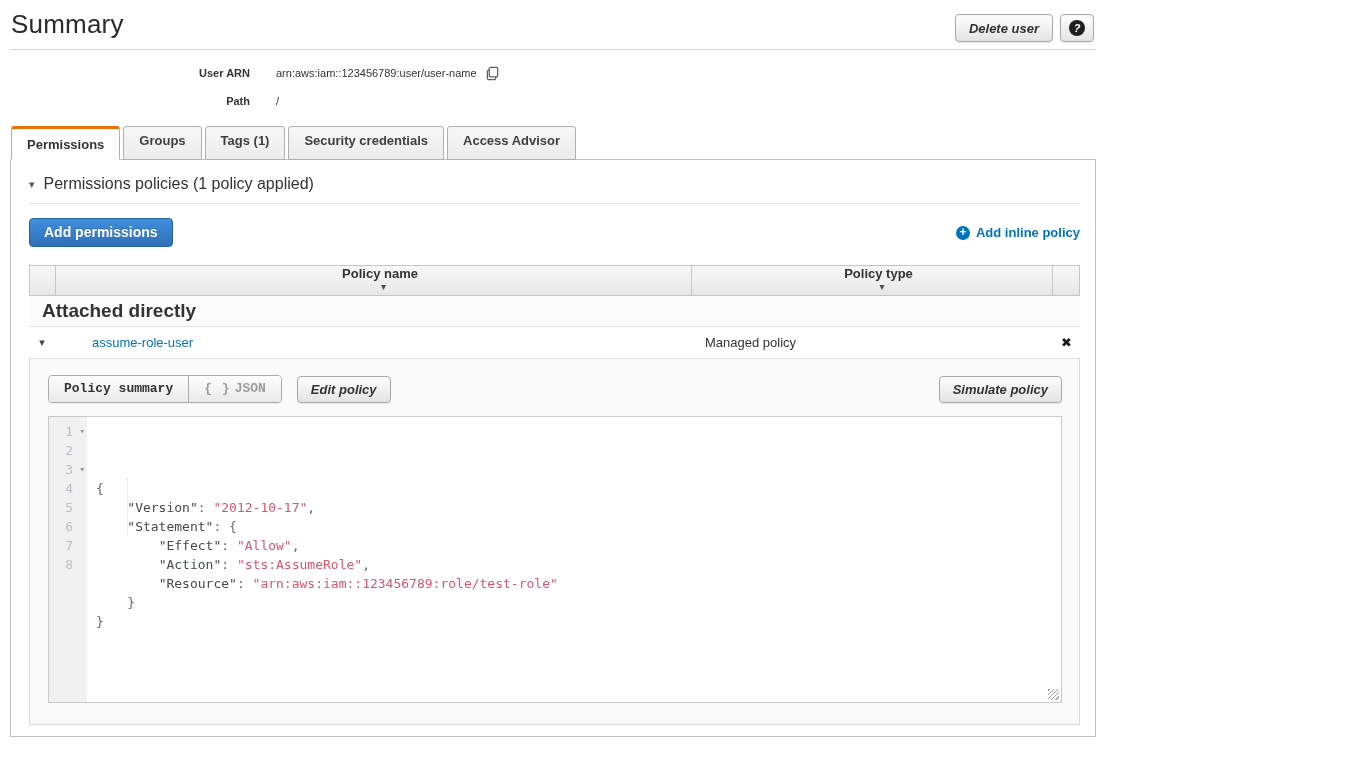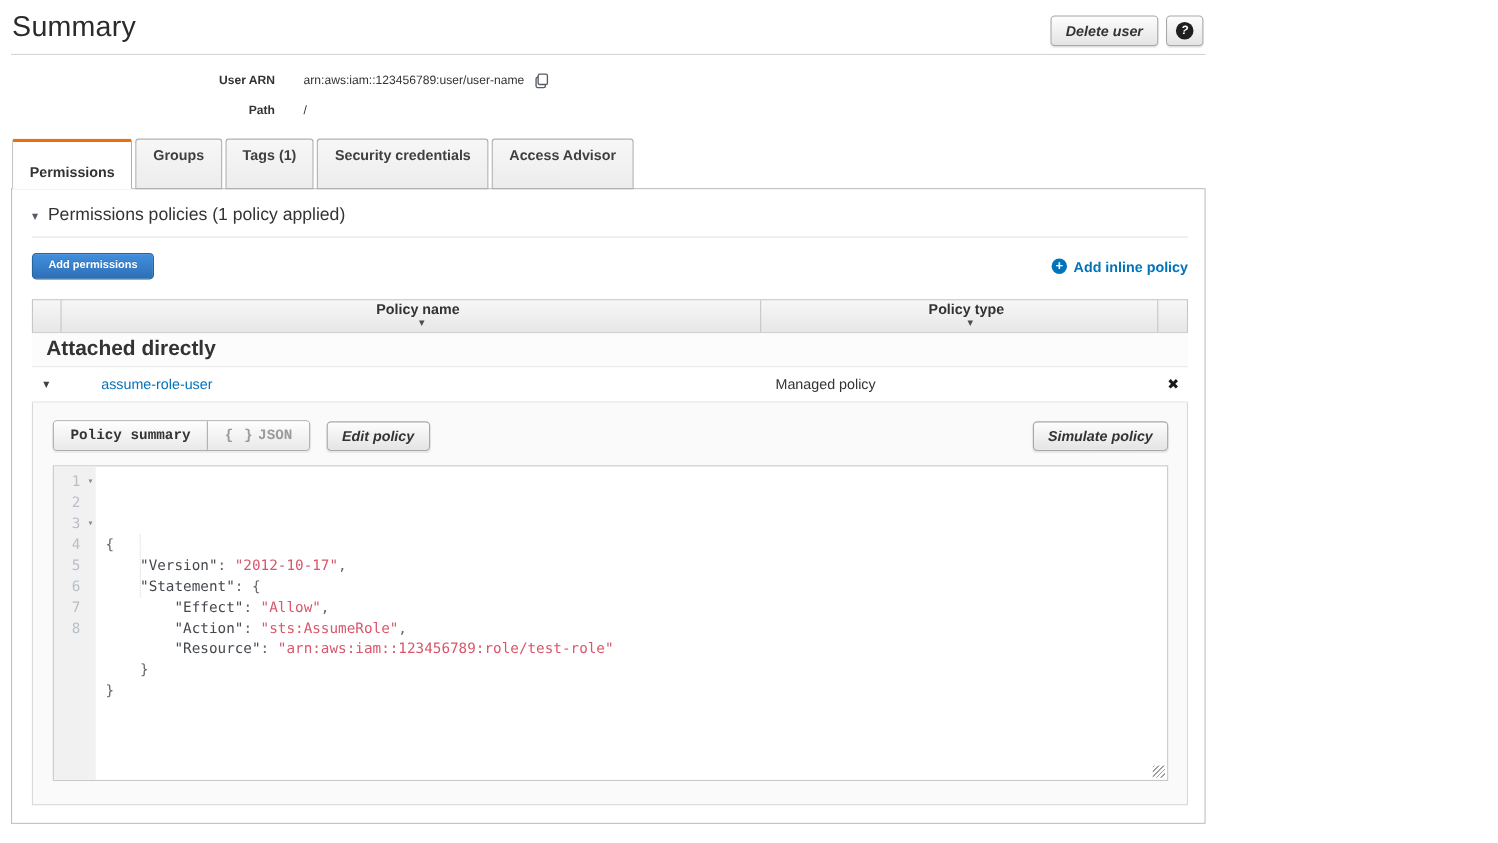--- a/index.html
+++ b/index.html
@@ -32,33 +32,33 @@
 
   
   .tabs { display:flex; gap:3px; margin-top:15px; position:relative; z-index:2; padding-left:1px; }
   .tab {
     font-size:13px; font-weight:bold; color:#3f3f3f;
     background:linear-gradient(#f7f7f7,#ececec);
     border:1px solid #b0b0b0; border-radius:3px 3px 0 0;
     padding:6px 15px 7px; cursor:pointer; margin-bottom:-1px;
   }
   .tab.active {
-    background:#fff; border-top:3px solid #e8710c; padding-top:20px;
+    background:#fff; border-top:3px solid #e8710c; padding-top:8px;
     border-bottom:1px solid #fff; color:#333;
   }
 
   
   .tab-panel { border:1px solid #c0c0c0; height:578px; padding:15px 15px 0 18px; position:relative; z-index:1; background:#fff; }
   .section-header { display:flex; align-items:center; font-size:16px; color:#333; cursor:pointer; }
   .section-caret { font-size:11px; color:#545b64; margin-right:9px; }
   .section-divider { border-bottom:1px solid #e3e3e3; margin-top:10px; }
 
   .actions-row { display:flex; align-items:center; justify-content:space-between; margin-top:14px; }
   .btn-blue {
-    font-size:10px; font-weight:bold; color:#fff;
+    font-size:14px; font-weight:bold; color:#fff;
     background:linear-gradient(#418fde,#2e6fb7);
     border:1px solid #25659e; border-radius:4px;
     padding:5px 14px 6px; cursor:pointer; text-shadow:0 -1px 0 rgba(0,0,0,.15);
   }
   .inline-link { display:inline-flex; align-items:center; gap:6px; font-size:13px; font-weight:bold; color:#0073bb; cursor:pointer; text-decoration:none; }
   .plus-glyph { display:inline-block; width:14px; height:14px; border-radius:50%; background:#0073bb; color:#fff; font-size:12px; font-weight:bold; line-height:13px; text-align:center; }
 
   
   .policy-table { margin-top:18px; }
   .table-header {

